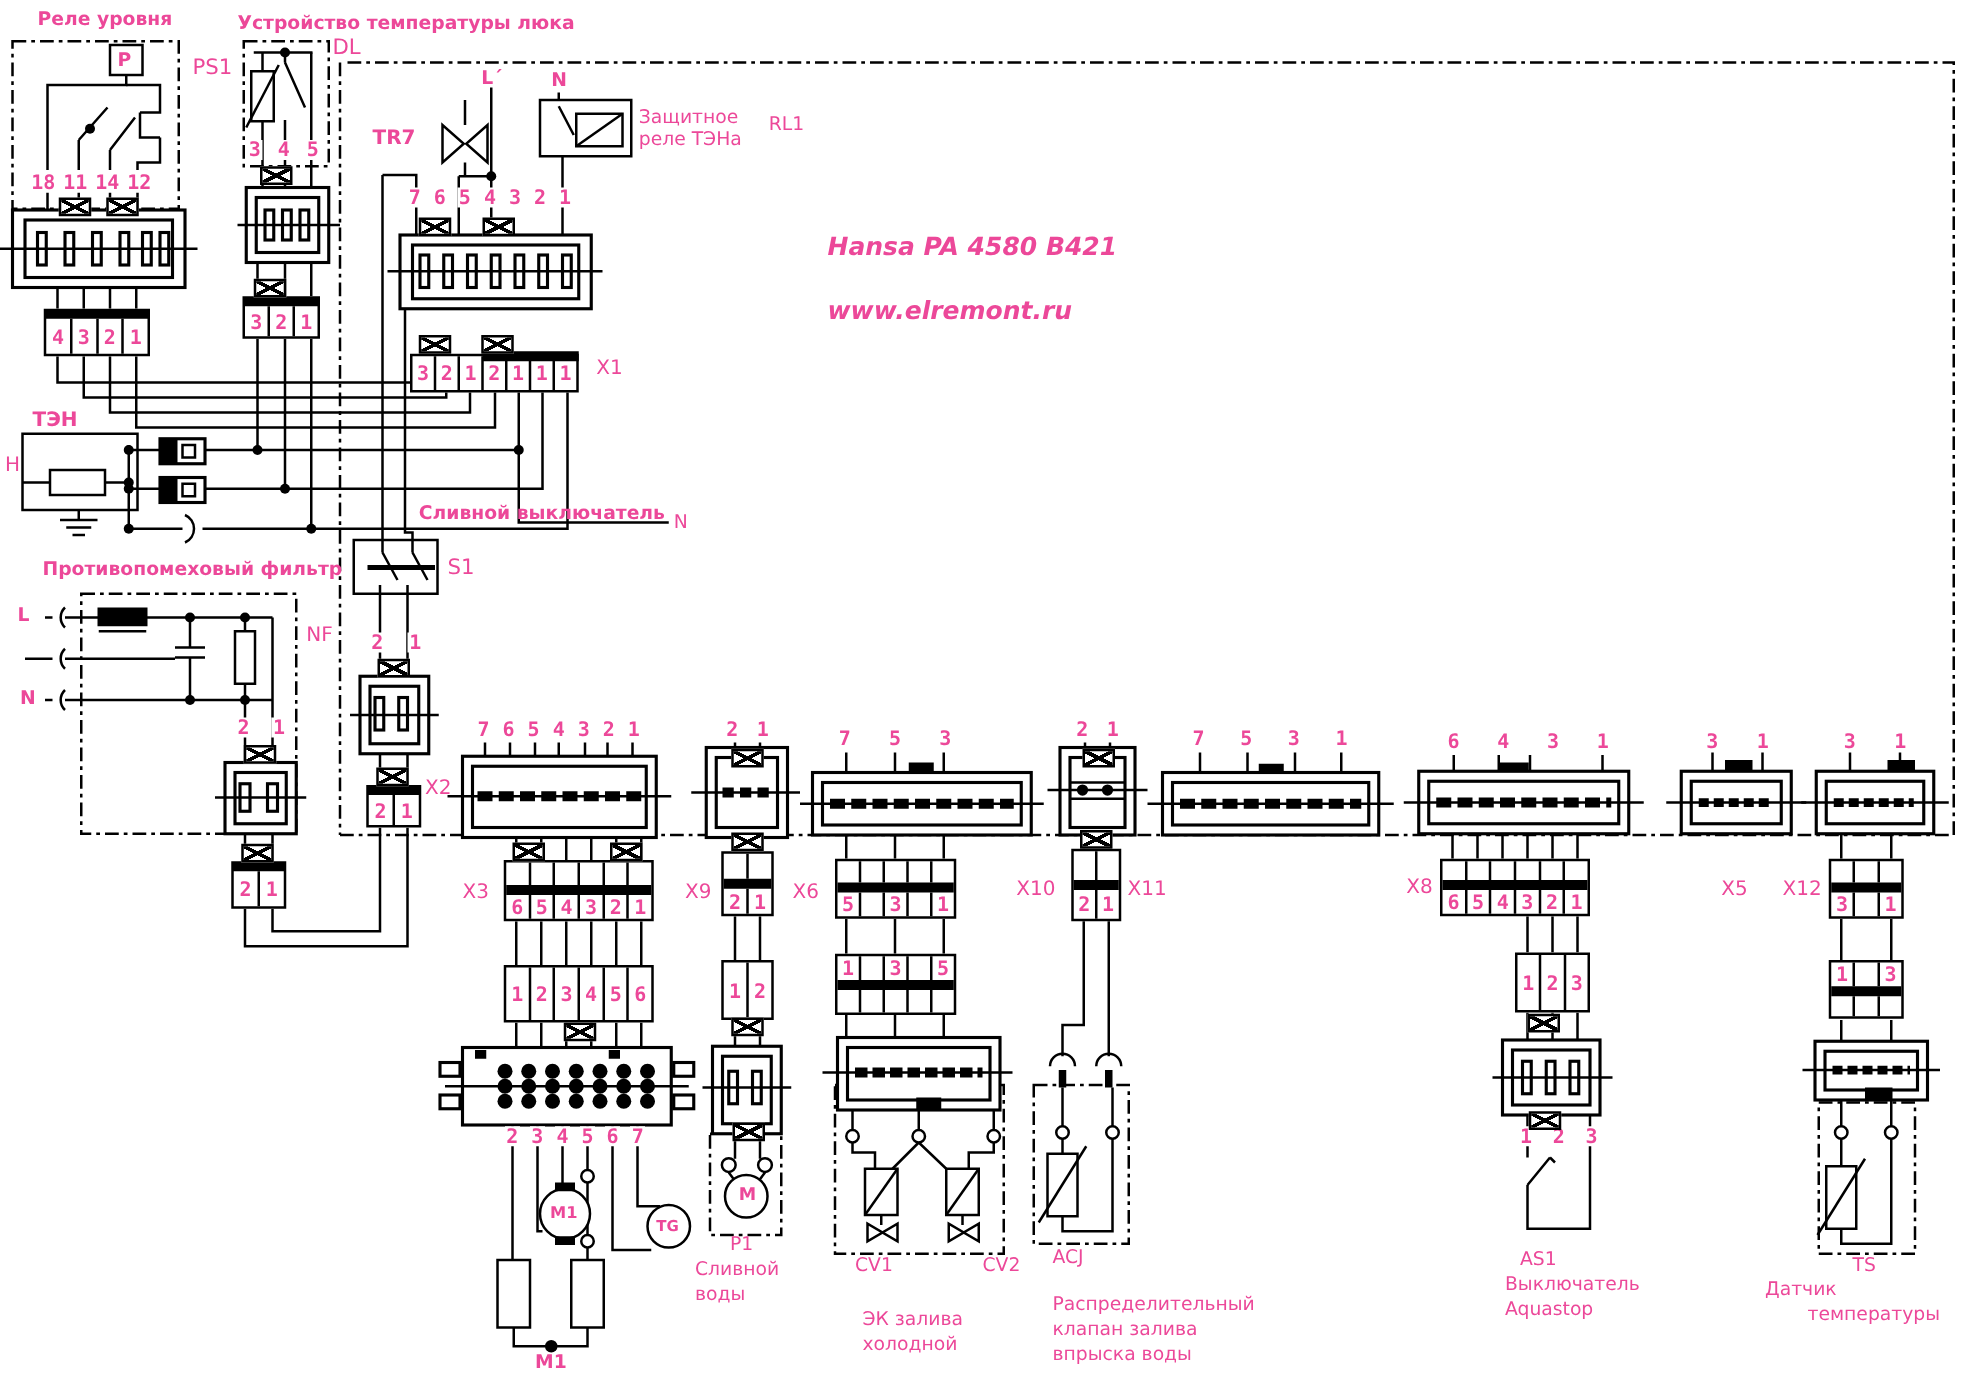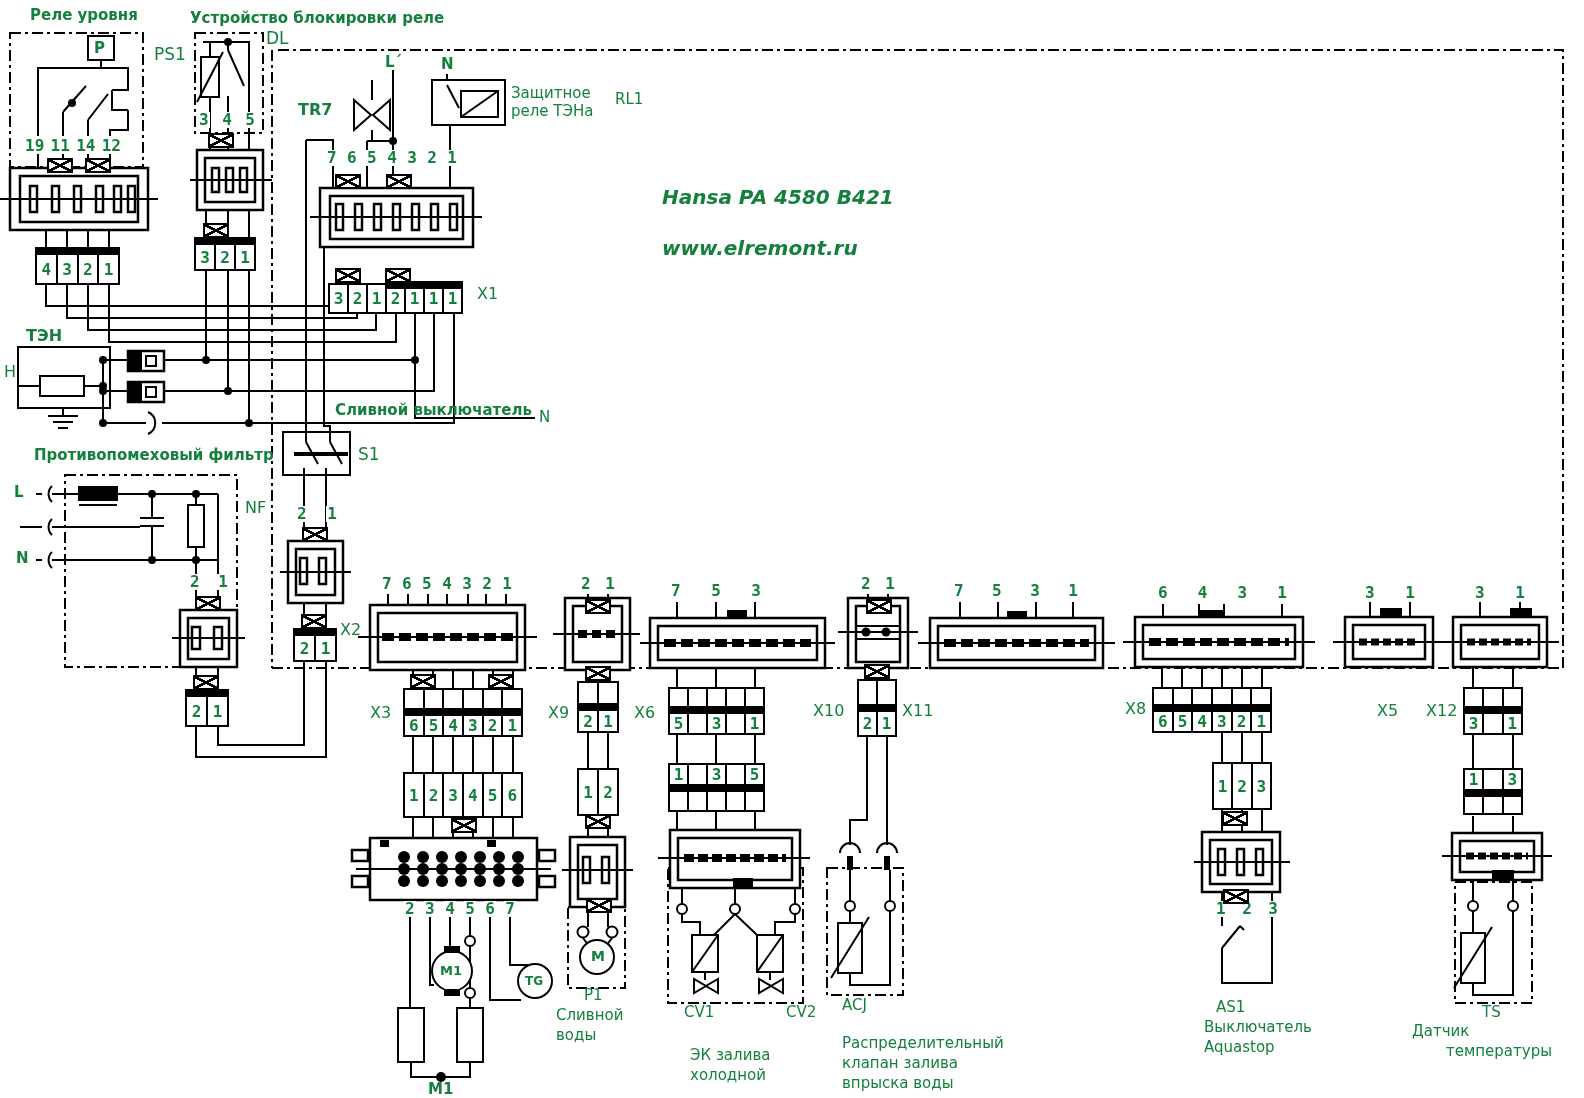--- a/index.html
+++ b/index.html
@@ -1,17 +1,17 @@
 <!DOCTYPE html>
 <html><head>
 <meta charset="utf-8">
 <style>
   html,body{margin:0;padding:0;background:#fff}
   #canvas{position:relative;width:1584px;height:1098px;background:#fff;overflow:hidden;
-          font-family:"DejaVu Sans",sans-serif;color:#15803d}
+          font-family:"DejaVu Sans",sans-serif;color:#ec4899}
   #wires{position:absolute;left:0;top:0;z-index:1}
   .lbl{position:absolute;z-index:3;font:15px "DejaVu Sans",sans-serif;white-space:nowrap}
   .lbl.b{font-weight:bold}
   .lbl.s17{font-size:17px}
   .lbl.s16{font-size:16px}
   .big{position:absolute;z-index:3;font:bold italic 20px "DejaVu Sans",sans-serif;white-space:nowrap}
   .pinrow{position:absolute;z-index:3;display:flex;justify-content:space-between;
           font:bold 16px "DejaVu Sans Mono",monospace}
   .pinrow span{background:#fff;padding:0 1px;line-height:1}
   .strip{position:absolute;z-index:2;display:flex;background:#fff;border:2px solid #000;box-sizing:border-box}
@@ -436,21 +436,21 @@
   <g stroke="#000" stroke-width="2.5" fill="none">
     <rect x="1452" y="833" width="90" height="47" fill="#fff"></rect>
     <rect x="1460" y="841" width="74" height="31"></rect>
     <line x1="1442" y1="856" x2="1552" y2="856" stroke-width="2"></line>
     <line x1="1466" y1="856" x2="1528" y2="856" stroke-width="7" stroke-dasharray="8 4"></line>
     <rect x="1492" y="870" width="22" height="10" fill="#000" stroke="none"></rect>
   </g>
 </svg>
 
 <div class="lbl b" style="left:30px;top:6px">Реле уровня</div>
-<div class="lbl b" style="left:190px;top:9px">Устройство блокировки реле</div>
+<div class="lbl b" style="left:190px;top:9px">Устройство температуры люка</div>
 <div class="lbl s17" style="left:266px;top:28px">DL</div>
 <div class="lbl s17" style="left:154px;top:44px">PS1</div>
 <div class="ctext" style="left:94px;top:39px;font-size:15px">P</div>
 <div class="lbl b s16" style="left:298px;top:100px">TR7</div>
 <div class="lbl b" style="left:385px;top:53px">L´</div>
 <div class="lbl b" style="left:441px;top:55px">N</div>
 <div class="lbl" style="left:511px;top:84px">Защитное</div>
 <div class="lbl" style="left:511px;top:102px">реле ТЭНа</div>
 <div class="lbl" style="left:615px;top:90px">RL1</div>
 <div class="lbl s16" style="left:477px;top:284px">X1</div>
@@ -491,21 +491,21 @@
 <div class="lbl" style="left:842px;top:1074px">впрыска воды</div>
 
 <div class="lbl" style="left:1216px;top:998px">AS1</div>
 <div class="lbl" style="left:1204px;top:1018px">Выключатель</div>
 <div class="lbl" style="left:1204px;top:1038px">Aquastop</div>
 <div class="lbl" style="left:1482px;top:1003px">TS</div>
 <div class="lbl" style="left:1412px;top:1022px">Датчик</div>
 <div class="lbl" style="left:1446px;top:1042px">температуры</div>
 
 <div class="pinrow" style="left:24px;top:138px;width:98px">
-  <span>19</span>
+  <span>18</span>
       <span>11</span>
       <span>14</span>
       <span>12</span>
 </div>
 <div class="pinrow" style="left:198px;top:112px;width:58px">
   <span>3</span>
       <span>4</span>
       <span>5</span>
 </div>
 <div class="pinrow" style="left:326px;top:150px;width:132px">

